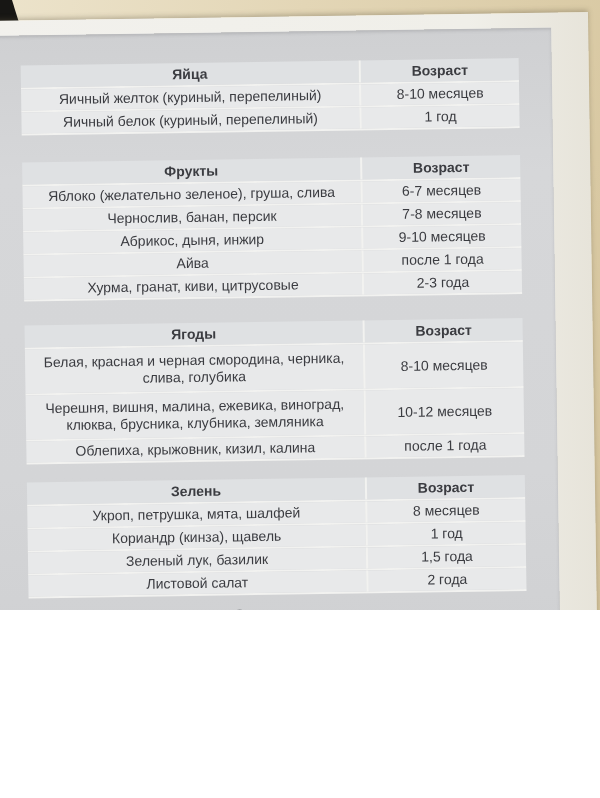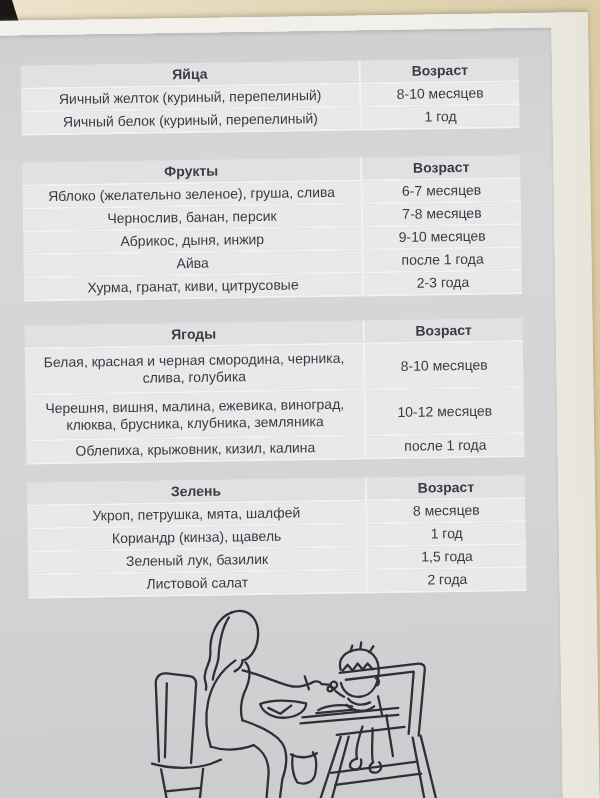--- a/index.html
+++ b/index.html
@@ -1,17 +1,17 @@
 <!DOCTYPE html>
 <html><head>
 <meta charset="utf-8">
 <style>
   html,body{margin:0;padding:0;}
   body{width:600px;height:798px;overflow:hidden;font-family:"Liberation Sans","DejaVu Sans",sans-serif;}
-  .photo{position:relative;width:600px;height:798px;overflow:hidden;
+  .photo{position:relative;width:600px;height:610px;overflow:hidden;
          background:linear-gradient(105deg,#ece3cb 0%,#e3d6b6 40%,#d5c49c 100%);}
   .black-corner{position:absolute;left:0;top:0;width:20px;height:26px;background:#171614;
          clip-path:polygon(0 0,60% 0,100% 100%,0 100%);}
   .page{position:absolute;left:-14px;top:21px;width:602px;height:820px;
          transform:rotate(-0.85deg);transform-origin:top left;
          background:linear-gradient(90deg,#f2f1ed 0%,#f0efe9 80%,#e7e4da 100%);
          box-shadow:0 -2px 5px rgba(90,80,60,.35);}
   .sheet{position:absolute;left:0;top:15px;width:565px;height:805px;
          background:linear-gradient(180deg,#cfd0d2 0%,#d6d7d9 18%,#d4d5d7 55%,#cbccce 100%);
          box-shadow:inset 0 2px 3px rgba(110,110,115,.25);}

